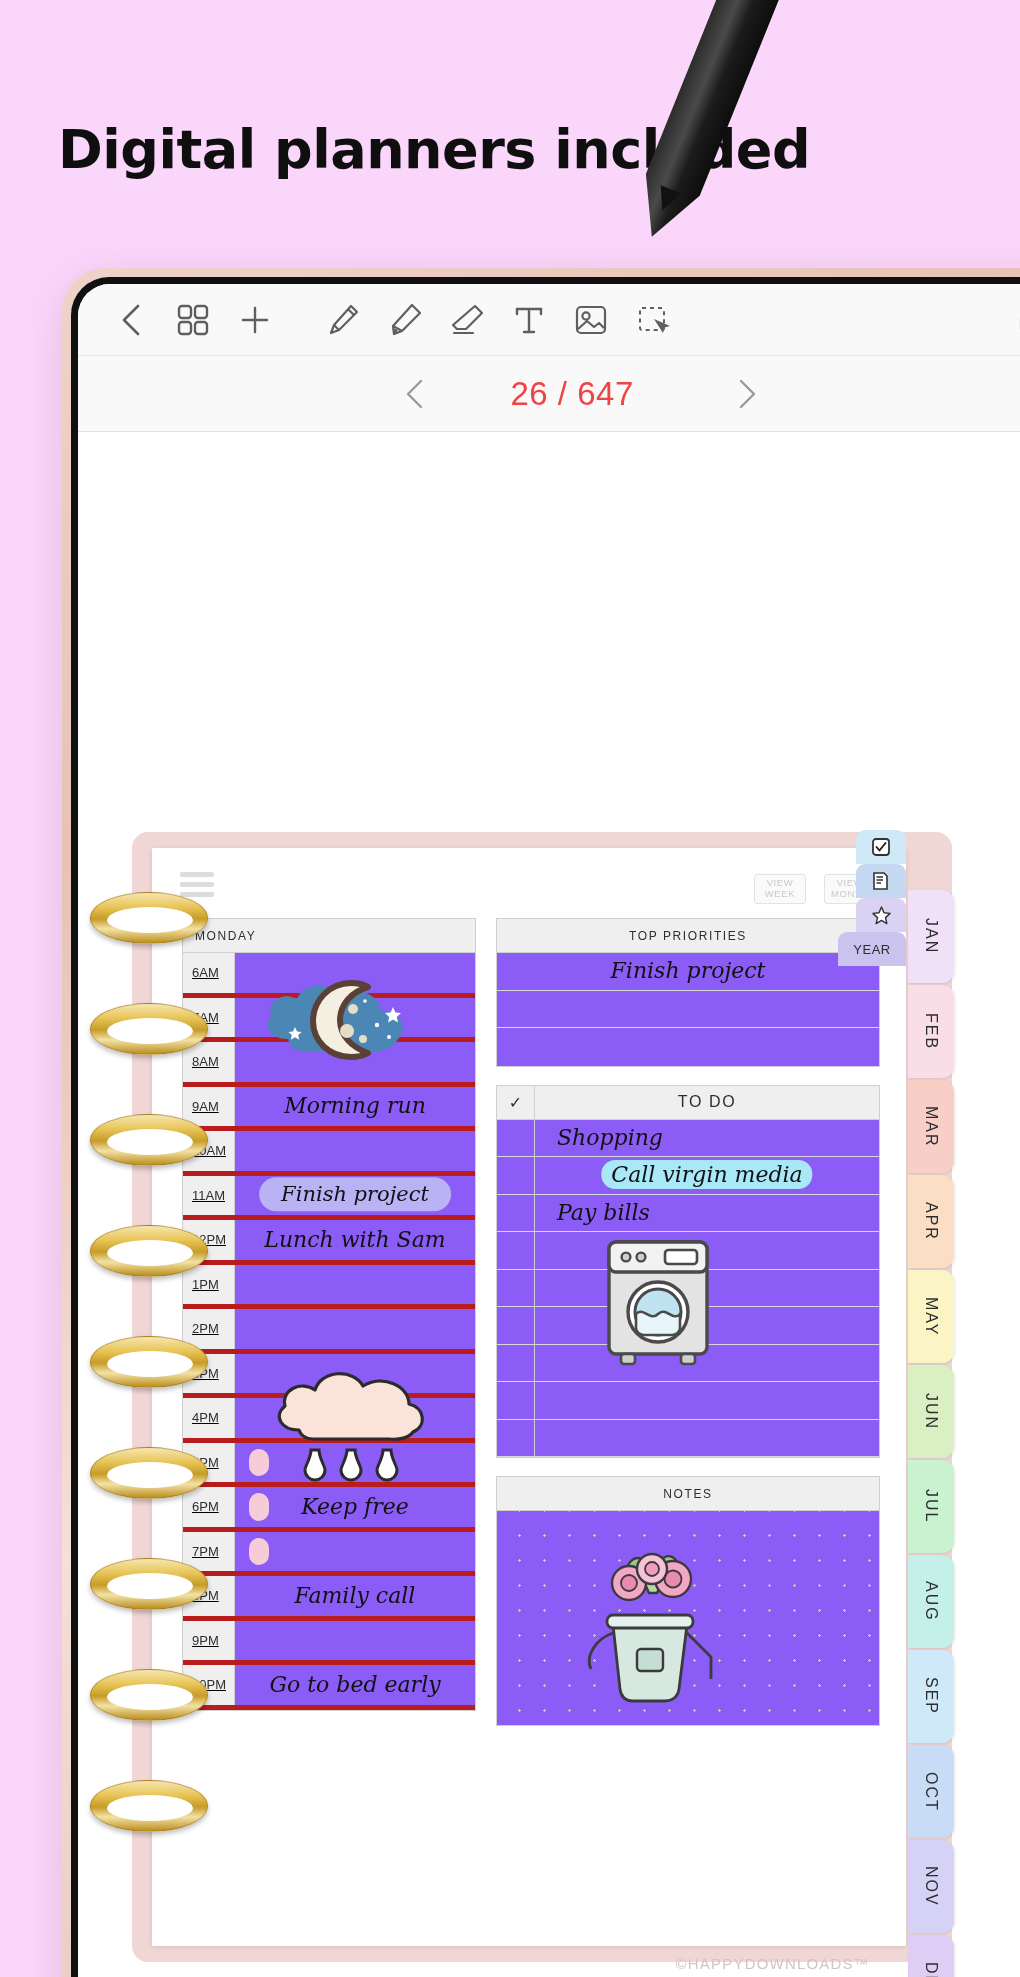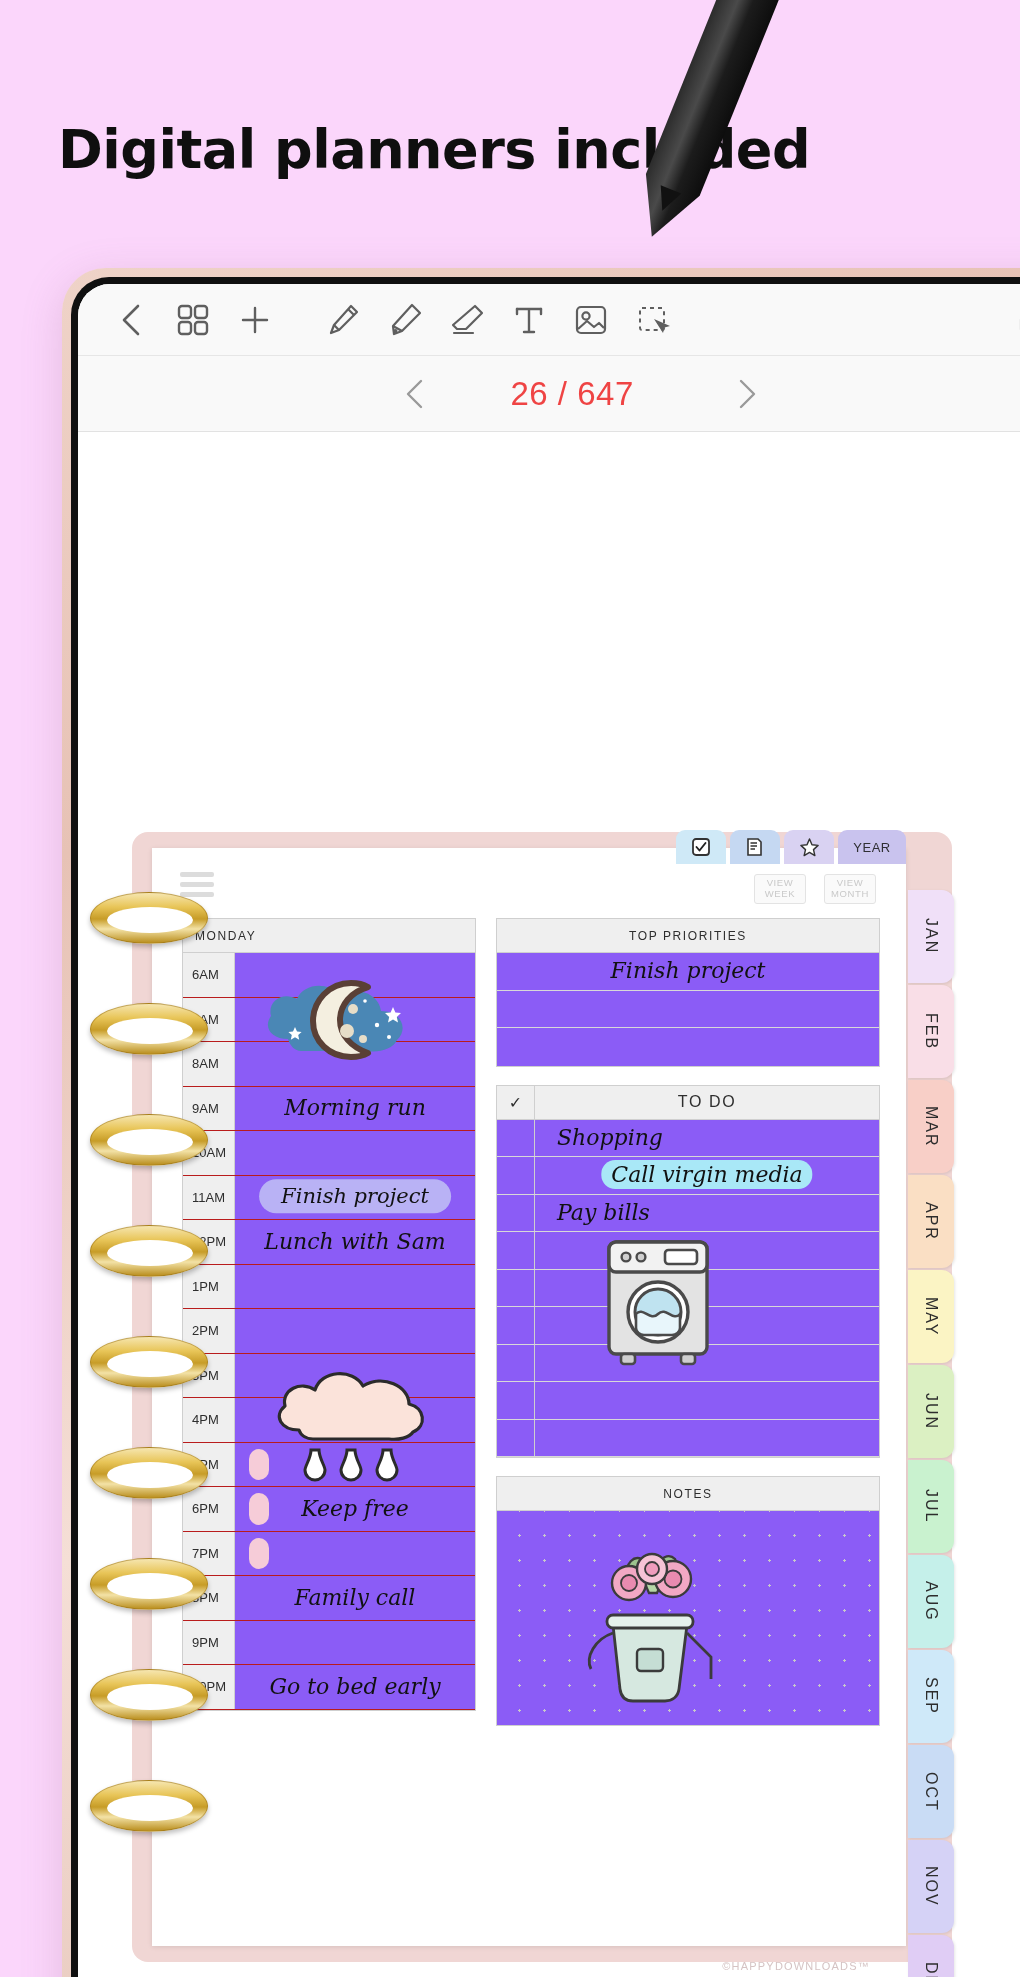--- a/index.html
+++ b/index.html
@@ -95,21 +95,21 @@
     background:linear-gradient(180deg,#f6e6b0 0%, #e8c558 28%, #c79c27 52%, #f3e2a6 72%, #b98d1c 100%);
     box-shadow:0 3px 5px rgba(0,0,0,0.25);
     border:1px solid rgba(150,110,20,0.5);
   }
   .ring::after{
     content:""; position:absolute; left:16px; top:14px; width:86px; height:26px;
     border-radius:50%; background:#ffffff;
   }
 
   
-  .ptabs { position:absolute; right:42px; top:-2px; display:flex; align-items:flex-end; z-index:8; }
+  .ptabs { position:absolute; right:42px; top:-2px; display:flex; align-items:flex-end; z-index:8;flex-direction:column; }
   .ptab {
     width:50px; height:34px; border-radius:9px 9px 0 0;
     display:flex; align-items:center; justify-content:center;
     margin-right:4px; color:#33373c;
   }
   .ptab.year { width:68px; font-size:13px; letter-spacing:0.5px; font-weight:400; color:#2f2f33; }
 
   
   .mtabs { position:absolute; right:-2px; top:58px; width:46px; z-index:7; }
   .mtab {
@@ -143,21 +143,21 @@
   .box { border:1px solid #cfcfcf; background:#8b5cf6; }
   .box-hd {
     background:#efefef; border-bottom:1px solid #cfcfcf;
     height:34px; display:flex; align-items:center; justify-content:center;
     font-size:12px; letter-spacing:1.6px; color:#2e2e2e;
   }
   .box-hd.left { justify-content:flex-start; padding-left:12px; }
 
   
   .sched { position:relative; }
-  .srow { display:flex; height:44.5px; border-bottom:1px solid #b91c1c; }
+  .srow { display:flex; height:44.5px; border-bottom:5px solid #b91c1c;text-decoration:underline; }
   .srow:last-child { border-bottom:none; }
   .stime {
     width:52px; background:#efefef; border-right:1px solid #cfcfcf;
     display:flex; align-items:center; padding-left:9px;
     font-size:13px; color:#2e2e2e;
   }
   .sbody { flex:1; position:relative; }
 
   .hand {
     font-family:"DejaVu Serif", serif; font-style:italic;
@@ -184,21 +184,21 @@
   .tcheck { width:38px; border-right:1px solid #cfcfcf; }
   .tbody { flex:1; position:relative; }
 
   .prow { height:37.5px; border-bottom:1px solid #d8d8d8; position:relative; }
   .prow:last-child { border-bottom:none; }
 
   .notes-body { position:relative; height:214px;
     background-image:radial-gradient(#c9c9c9 1.1px, transparent 1.2px);
     background-size:25px 25px; background-position:10px 12px; }
 
-  .wm { position:absolute; right:36px; bottom:-26px; font-size:11px; color:#d5c3c3; letter-spacing:1.2px; }
+  .wm { position:absolute; right:36px; bottom:-26px; font-size:15px; color:#d5c3c3; letter-spacing:1.2px; }
 
   .sticker { position:absolute; }
 </style>
 </head>
 <body>
 
 <div class="headline">Digital planners included</div>
 
 <svg class="stylus" viewBox="0 0 250 330">
   <defs>

